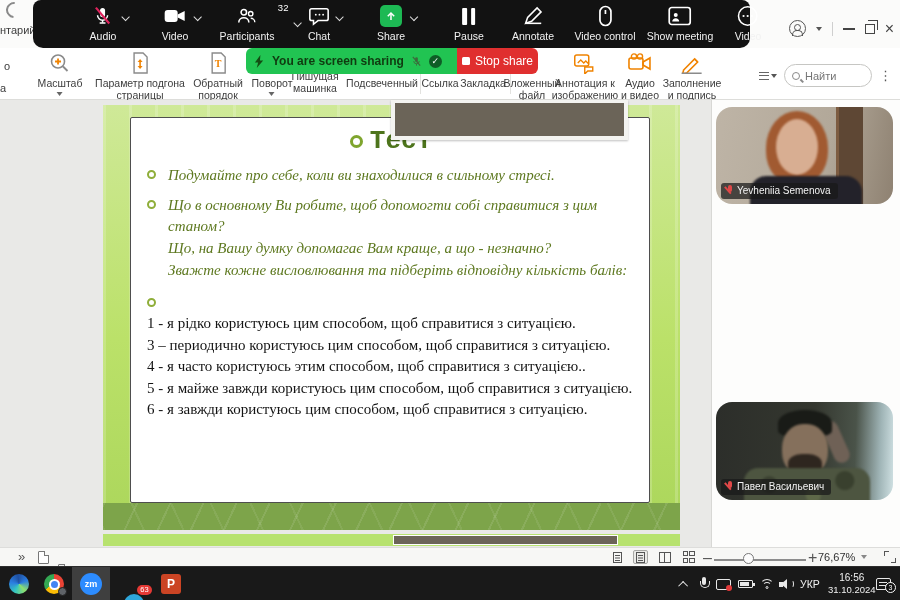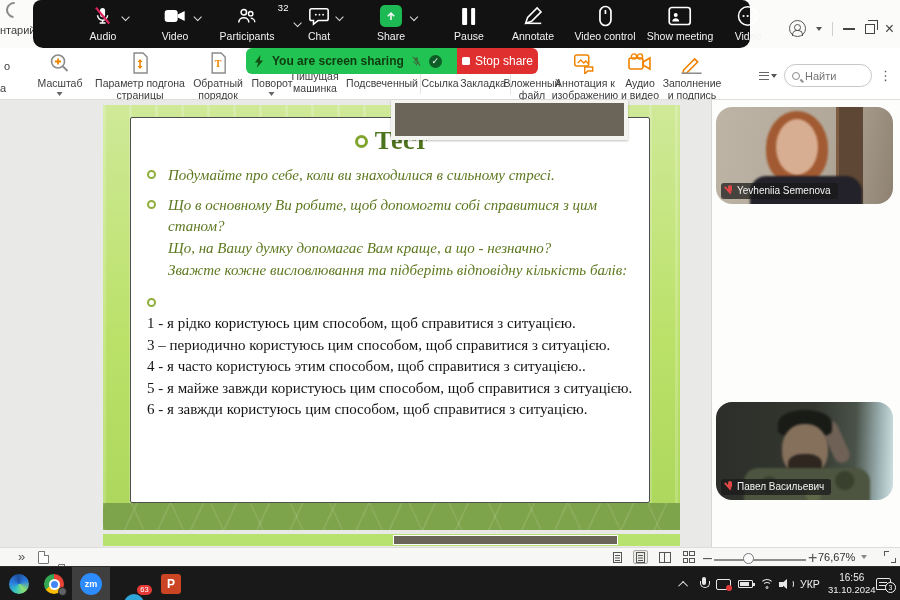--- a/index.html
+++ b/index.html
@@ -72,21 +72,21 @@
                linear-gradient(180deg,#cfe998 0%,#bbe169 55%,#abd65b 100%); }
   #slide-band { position:absolute; left:0; bottom:0; width:577px; height:27px;
     background:repeating-linear-gradient(115deg, rgba(255,255,255,.10) 0 2px, rgba(255,255,255,0) 2px 30px),
                repeating-linear-gradient(65deg, rgba(255,255,255,.08) 0 2px, rgba(255,255,255,0) 2px 36px),
                #7da44a; }
   #whitebox { position:absolute; left:27px; top:12px; width:520px; height:386px; background:#fff; border:1.5px solid #4e4e4e; border-radius:2px; padding:6px 14px 0 16px; }
 
   .ring { display:inline-block; width:9px; height:9px; border:2.5px solid #8fae3a; border-radius:50%; background:#fff; flex:0 0 auto; }
   #slide-title { display:flex; align-items:center; justify-content:center; gap:7px; margin-top:2px; }
   #slide-title .ring { width:13px; height:13px; border-width:3.5px; border-color:#7fa52e; }
-  #slide-title .t { font-family:Liberation Serif, serif; font-weight:bold; font-size:26px; color:#4d741c; line-height:30px; }
+  #slide-title .t { font-family:Liberation Mono, monospace; font-weight:bold; font-size:26px; color:#4d741c; line-height:30px; }
   .sbullet { display:flex; gap:12px; margin-top:9px; }
   .sbullet .ring { margin-top:5px; }
   .sbullet .bt, .scont { font-family:"Liberation Serif","DejaVu Serif",serif; font-style:italic; font-size:15px; color:#5d781f; line-height:21px; }
   .scont { margin-left:21px; margin-top:1px; }
   #lonebullet { margin-top:12px; margin-bottom:4px; }
   .scale-line { font-family:"Liberation Serif","DejaVu Serif",serif; font-size:15px; color:#141414; line-height:21.5px; }
   #scalelist { margin-top:6px; width:505px; }
 
   
   #anno-cover { position:absolute; left:391px; top:100px; width:237px; height:40px; background:#f3f3f0; box-shadow:0 1px 2px rgba(0,0,0,.25); z-index:3; padding:3px 4px 4px 4px; }

